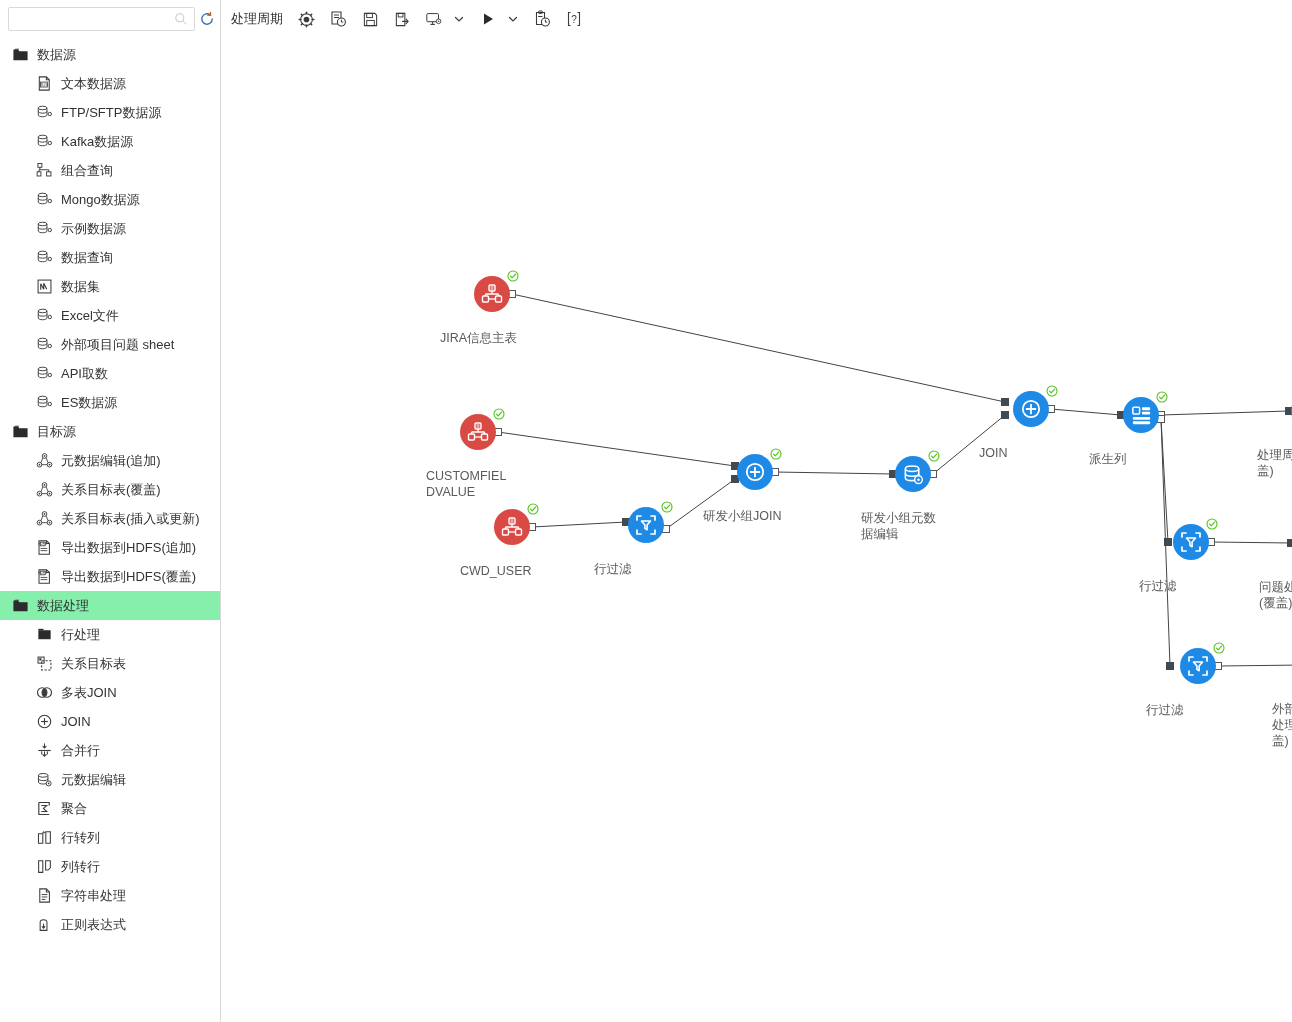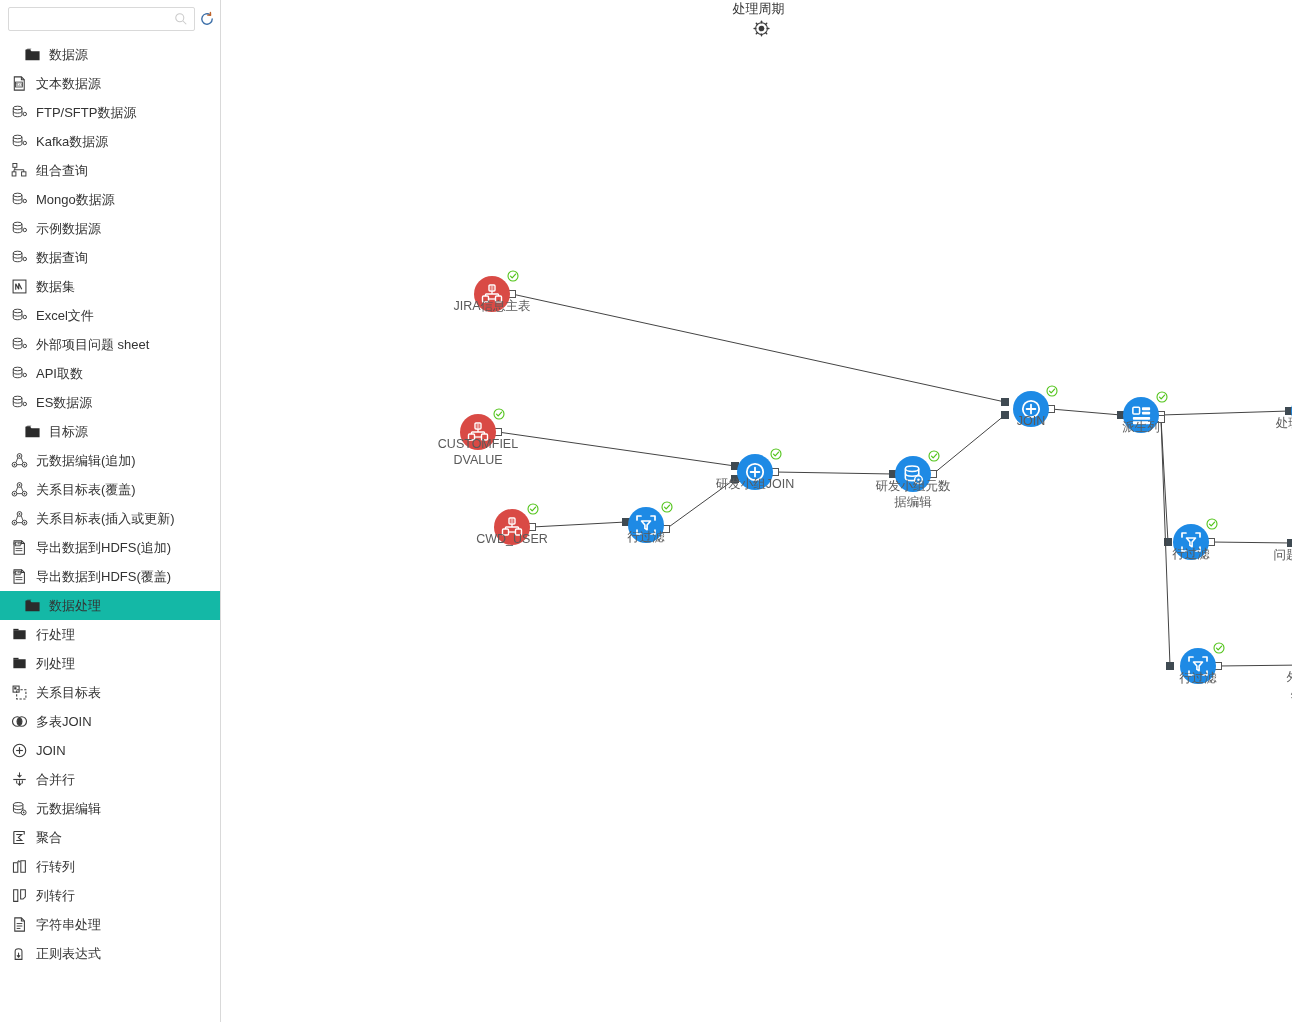--- a/index.html
+++ b/index.html
@@ -54,44 +54,43 @@
   .tree { padding-top: 2px; }
   .tree-row {
     display: flex; align-items: center;
     height: 29px;
     padding-left: 12px;
     font-size: 13px;
     color: #333333;
     cursor: pointer;
     white-space: nowrap;
   }
-  .tree-row.group { padding-left: 24px; }
-  .tree-row.child { padding-left: 11px; }
-  .tree-row.sel { background: #14b8a6; }
+  .tree-row.group { padding-left: 12px; }
+  .tree-row.child { padding-left: 36px; }
+  .tree-row.sel { background: #86efac; }
   .tree-ico {
     width: 17px; height: 17px; flex: 0 0 17px;
     margin-right: 8px;
     display: inline-flex; align-items: center; justify-content: center;
   }
   .tree-label { line-height: 17px; }
 
   
   #main {
     flex: 1 1 auto;
     position: relative;
     background: #ffffff;
     overflow: hidden;
   }
   #toolbar {
     height: 38px;
     display: flex; align-items: center;
     padding-left: 10px;
     gap: 2px;
     background: #ffffff;
-    flex-direction: column;
   }
   .tb-title {
     font-size: 13px; color: #333;
     margin-right: 6px; white-space: nowrap;
   }
   .tb-btn {
     width: 30px; height: 30px;
     display: flex; align-items: center; justify-content: center;
     cursor: pointer; border-radius: 2px;
   }
@@ -120,23 +119,23 @@
     width: 36px; height: 36px;
     border-radius: 50%;
     display: flex; align-items: center; justify-content: center;
     cursor: pointer;
   }
   .node-circle.red { background: #d94a45; }
   .node-circle.blue { background: #1e8ae5; }
   .node-label {
     position: absolute;
     left: -52px;
-    top: 4px;
+    top: 36px;
     width: 104px;
-    text-align: center;
+    text-align: left;
     font-size: 12.5px;
     line-height: 16px;
     color: #5a5a5a;
     white-space: pre-line;
     pointer-events: none;
   }
   .node-check {
     position: absolute;
     left: 15px; top: -26px;
     width: 12px; height: 12px;
@@ -394,29 +393,20 @@
           <span class="tree-label">数据处理</span>
         </div>
         <div class="tree-row child">
           <span class="tree-ico">
             <svg width="17" height="17" viewBox="0 0 18 18">
               <rect x="2.5" y="4.5" width="13" height="9.5" fill="#2b2b2b"></rect>
               <rect x="2.5" y="3" width="5.5" height="1.6" fill="#2b2b2b"></rect>
             </svg>
           </span>
           <span class="tree-label">行处理</span>
-        </div>
-        <div class="tree-row child">
-          <span class="tree-ico">
-            <svg width="17" height="17" viewBox="0 0 18 18">
-              <rect x="2.5" y="4.5" width="13" height="9.5" fill="#2b2b2b"></rect>
-              <rect x="2.5" y="3" width="5.5" height="1.6" fill="#2b2b2b"></rect>
-            </svg>
-          </span>
-          <span class="tree-label">列处理</span>
         </div>
         <div class="tree-row child">
           <span class="tree-ico">
             <svg width="17" height="17" viewBox="0 0 18 18">
               <rect x="2.2" y="2.2" width="6.4" height="6.4" fill="none" stroke="#3b3b3b" stroke-width="1.1"></rect>
               <path d="M6 6 h9.8 v9.8 h-9.8 z" fill="none" stroke="#3b3b3b" stroke-width="1.1" stroke-dasharray="2.4 1.6"></path>
               <rect x="3.4" y="3.4" width="2.4" height="2.4" fill="#3b3b3b"></rect>
             </svg>
           </span>
           <span class="tree-label">关系目标表</span>

